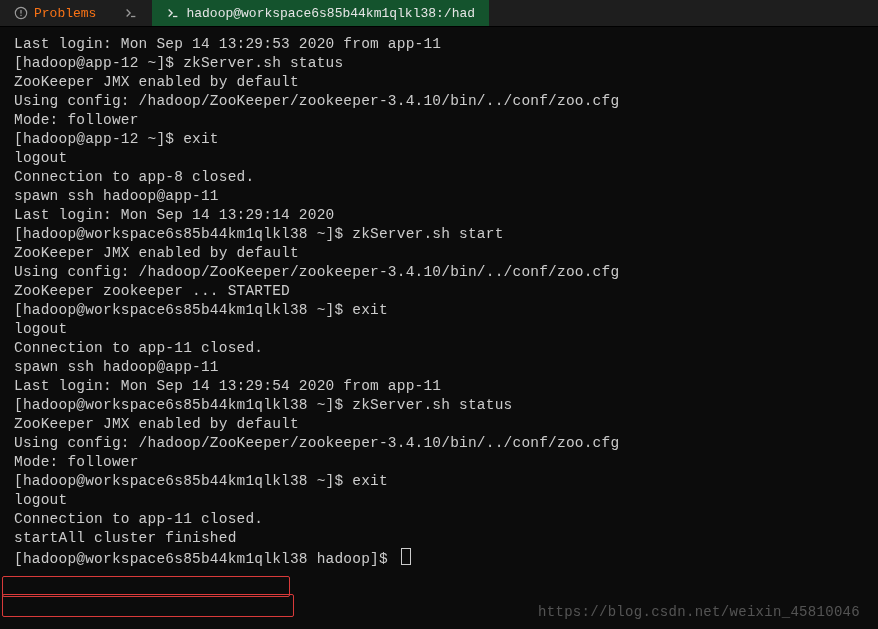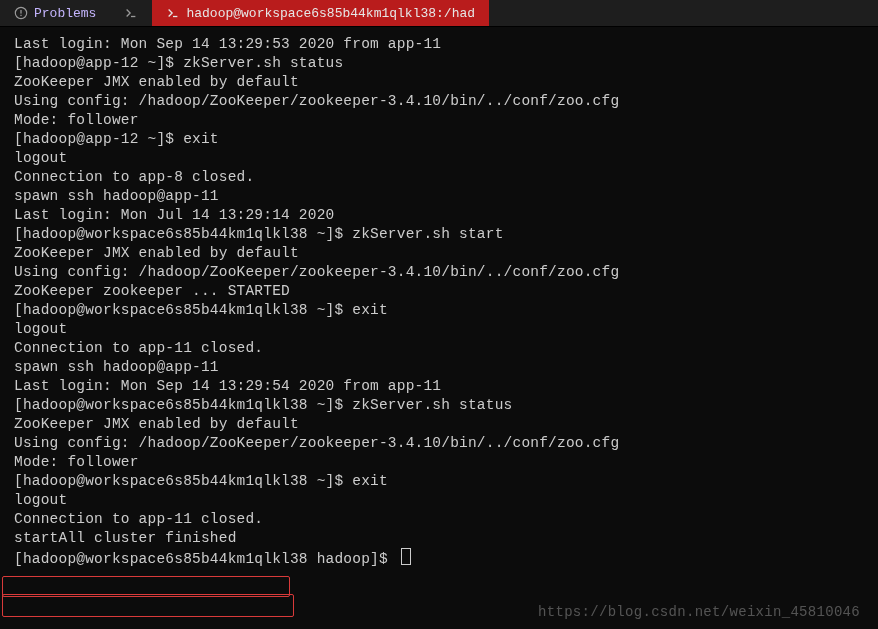--- a/index.html
+++ b/index.html
@@ -1,18 +1,18 @@
 <!DOCTYPE html>
 <html><head>
 <meta charset="utf-8">
 <style>
 html,body{margin:0;padding:0;width:878px;height:629px;background:#0c0c0c;font-family:Consolas,'Courier New',monospace;font-size:14.5px;color:#ccc;overflow:hidden}
 .tabbar{height:26px;background:#1e1e1e;display:flex;align-items:stretch;border-bottom:1px solid #000}
-.tab{display:flex;align-items:center;gap:6px;padding:0 14px;color:#c4b5fd;font-size:13px;cursor:pointer;white-space:nowrap}
-.tab.active{background:#b91c1c;color:#e6e6e6}
+.tab{display:flex;align-items:center;gap:6px;padding:0 14px;color:#f97316;font-size:13px;cursor:pointer;white-space:nowrap}
+.tab.active{background:#14532d;color:#e6e6e6}
 .tab .icon{display:inline-flex;width:14px;height:14px;align-items:center;justify-content:center}
 .term{padding:8px 0 0 14px;line-height:19px;letter-spacing:.2px;position:relative;height:calc(100% - 34px)}
 .line{white-space:pre}
 .cursor{display:inline-block;width:8px;height:15px;border:1px solid #ccc;vertical-align:-2px;margin-left:4px}
 .redbox{position:absolute;border:1px solid #d93a3a;border-radius:2px;pointer-events:none}
 .redbox.r1{left:2px;top:549px;width:286px;height:19px}
 .redbox.r2{left:2px;top:567px;width:290px;height:21px}
 .watermark{position:absolute;right:18px;bottom:8px;color:#aaa;font-size:14px;opacity:.45;font-family:Liberation Mono, monospace;letter-spacing:.3px}
 svg{display:block}
 </style>
@@ -52,21 +52,21 @@
 <div class="term">
   <div class="line">Last login: Mon Sep 14 13:29:53 2020 from app-11</div>
   <div class="line">[hadoop@app-12 ~]$ zkServer.sh status</div>
   <div class="line">ZooKeeper JMX enabled by default</div>
   <div class="line">Using config: /hadoop/ZooKeeper/zookeeper-3.4.10/bin/../conf/zoo.cfg</div>
   <div class="line">Mode: follower</div>
   <div class="line">[hadoop@app-12 ~]$ exit</div>
   <div class="line">logout</div>
   <div class="line">Connection to app-8 closed.</div>
   <div class="line">spawn ssh hadoop@app-11</div>
-  <div class="line">Last login: Mon Jul 14 13:29:14 2020</div>
+  <div class="line">Last login: Mon Sep 14 13:29:14 2020</div>
   <div class="line">[hadoop@workspace6s85b44km1qlkl38 ~]$ zkServer.sh start</div>
   <div class="line">ZooKeeper JMX enabled by default</div>
   <div class="line">Using config: /hadoop/ZooKeeper/zookeeper-3.4.10/bin/../conf/zoo.cfg</div>
   <div class="line">ZooKeeper zookeeper ... STARTED</div>
   <div class="line">[hadoop@workspace6s85b44km1qlkl38 ~]$ exit</div>
   <div class="line">logout</div>
   <div class="line">Connection to app-11 closed.</div>
   <div class="line">spawn ssh hadoop@app-11</div>
   <div class="line">Last login: Mon Sep 14 13:29:54 2020 from app-11</div>
   <div class="line">[hadoop@workspace6s85b44km1qlkl38 ~]$ zkServer.sh status</div>

